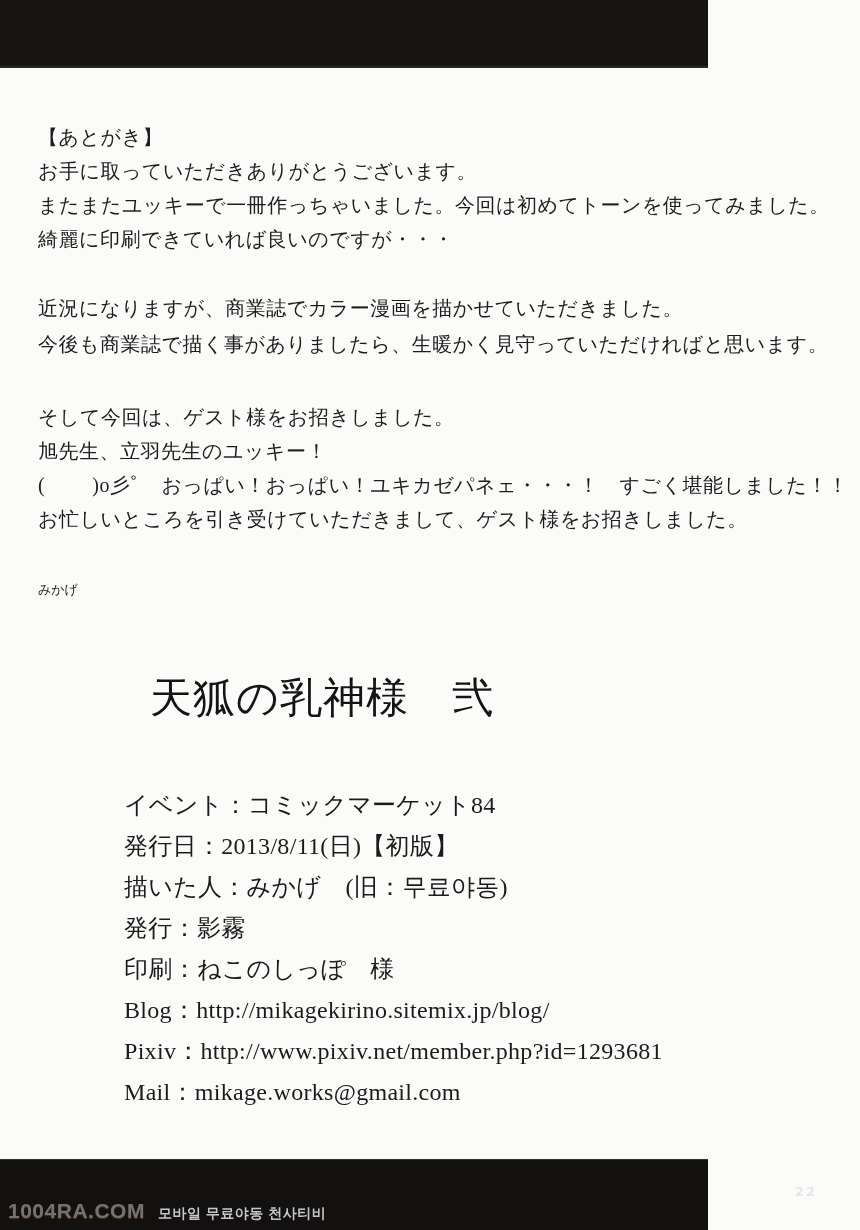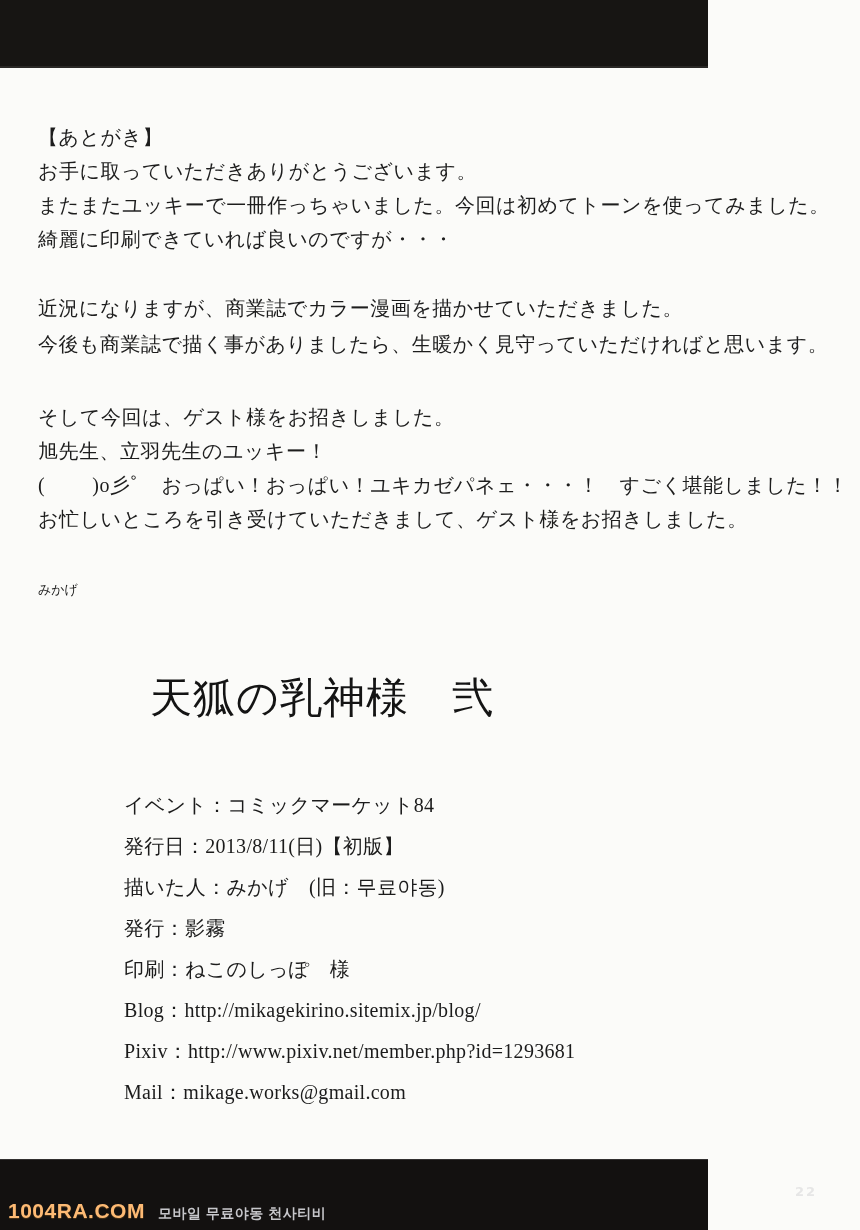--- a/index.html
+++ b/index.html
@@ -67,21 +67,21 @@
     font-size: 42px;
     font-weight: normal;
     line-height: 56px;
     letter-spacing: 1px;
     white-space: nowrap;
     color: #141414;
     margin-left: 28px;
   }
   .colophon .cline {
     margin: 0;
-    font-size: 20px;
+    font-size: 24px;
     line-height: 41px;
     white-space: nowrap;
     letter-spacing: 0.3px;
     color: #1b1b1b;
   }
   
   .pagenum {
     position: absolute;
     left: 795px;
     top: 24px;
@@ -97,21 +97,21 @@
     top: 39px;
     display: flex;
     align-items: baseline;
     gap: 13px;
     font-family: "Liberation Sans", "DejaVu Sans", sans-serif;
   }
   .wm-site {
     font-size: 21px;
     font-weight: bold;
     letter-spacing: 0.5px;
-    color: #fdba74;
+    color: #737373;
     text-shadow: 0 1px 1px #4a3418;
   }
   .wm-tag {
     font-size: 14px;
     font-weight: bold;
     letter-spacing: 0.5px;
     color: #c6c6ca;
   }
 </style>
 </head>

